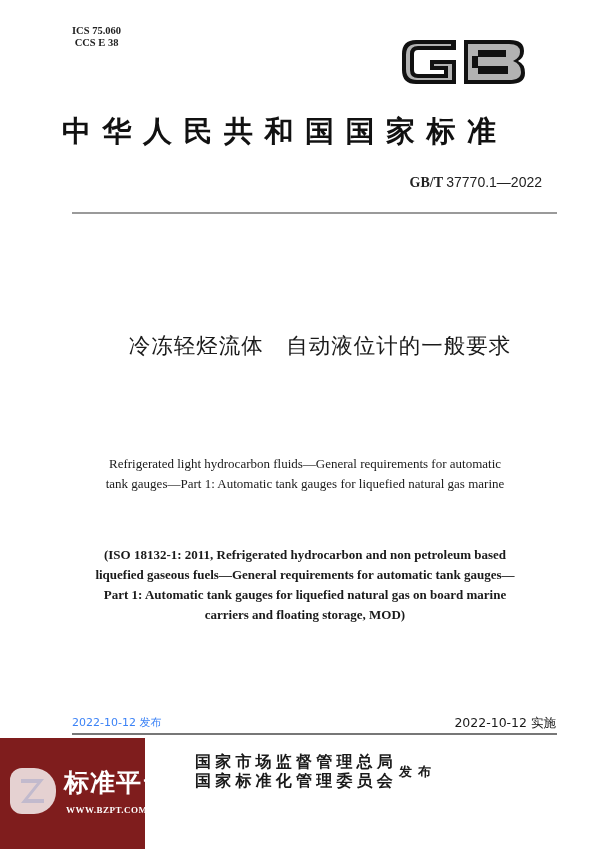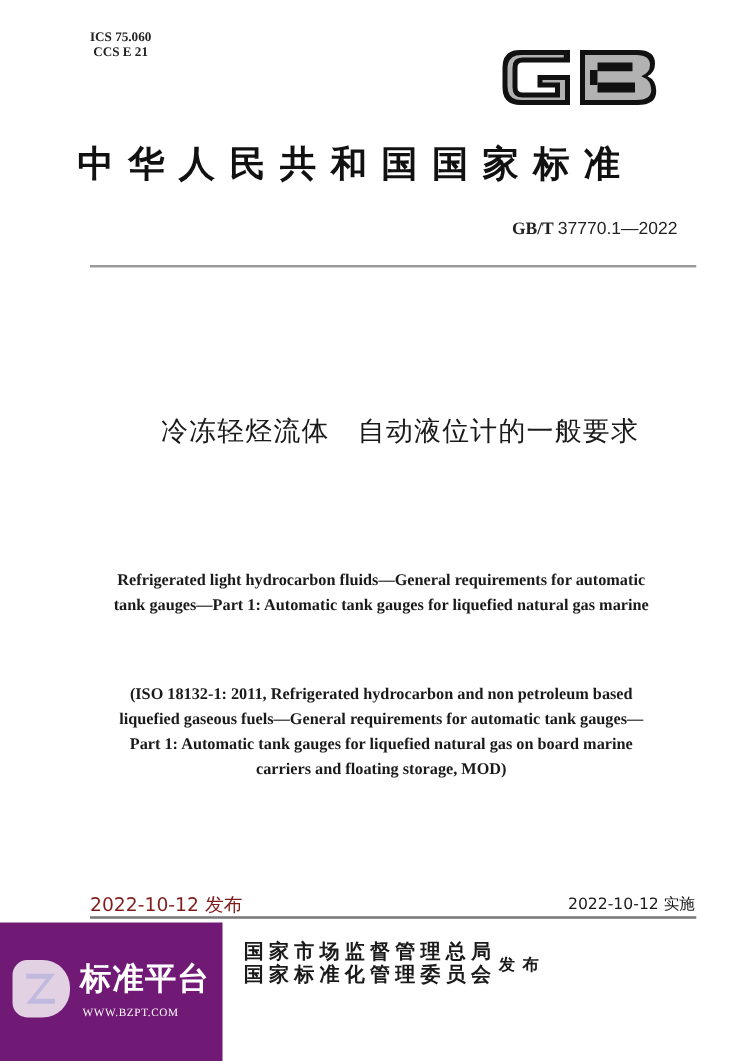--- a/index.html
+++ b/index.html
@@ -15,40 +15,40 @@
   .national-title {
     left: 62px; top: 112px; width: 500px;
     font-family: "DejaVu Serif", serif; font-weight: bold; font-size: 29px;
     letter-spacing: 11.5px; white-space: nowrap; color: #111;
   }
   .std-no { right: 58px; top: 174px; font-family: "Liberation Serif", serif; font-size: 14px; font-weight: bold; color: #222; }
   .std-no .num { font-family: "Liberation Sans", sans-serif; font-weight: normal; }
   .rule-top { left: 72px; top: 212px; width: 485px; height: 2px; background: #9a9a9a; }
   .cn-title { left: 0; width: 600px; top: 330px; text-align: center; font-size: 21.5px; line-height: 31px; color: #1a1a1a; letter-spacing: 1px; padding-left: 20px; }
   .cn-title div { white-space: nowrap; }
-  .en-title { left: 60px; width: 490px; top: 454px; text-align: center; font-family: "Liberation Serif", serif; font-weight: bold; font-size: 13px; line-height: 20px; color: #1a1a1a; }
+  .en-title { left: 60px; width: 490px; top: 454px; text-align: center; font-family: "Liberation Serif", serif; font-weight: normal; font-size: 13px; line-height: 20px; color: #1a1a1a; }
   .iso-title { left: 60px; width: 490px; top: 545px; text-align: center; font-family: "Liberation Serif", serif; font-weight: bold; font-size: 13px; line-height: 20px; color: #1a1a1a; }
-  .date-left { left: 72px; top: 715px; font-size: 15px; color: #7f1d1d; }
+  .date-left { left: 72px; top: 715px; font-size: 11px; color: #3b82f6; }
   .date-right { right: 44px; top: 715px; font-size: 12.5px; color: #1a1a1a; }
   .rule-bottom { left: 72px; top: 733px; width: 485px; height: 1.5px; background: #777; }
-  .watermark { left: 0; top: 738px; width: 178px; height: 111px; background: #701a75; }
+  .watermark { left: 0; top: 738px; width: 145px; height: 111px; background: #7f1d1d; }
   .wm-logo { left: 10px; top: 30px; width: 46px; height: 46px; background: #ffffff; opacity: 0.8; border-radius: 12px 22px 22px 12px; }
   .wm-logo-z { left: 8px; top: 7px; width: 30px; height: 32px; }
   .wm-name { left: 64px; top: 28px; font-size: 25px; font-weight: bold; color: #ffffff; letter-spacing: 1px; white-space: nowrap; }
-  .wm-url { left: 66px; top: 67px; font-family: "Liberation Serif", serif; font-size: 9px; font-weight: normal; color: #ffffff; letter-spacing: 0.5px; white-space: nowrap; }
+  .wm-url { left: 66px; top: 67px; font-family: "Liberation Serif", serif; font-size: 9px; font-weight: bold; color: #ffffff; letter-spacing: 0.5px; white-space: nowrap; }
   .publishers { left: 195px; top: 752px; font-family: Liberation Serif, serif; font-size: 16px; line-height: 19px; letter-spacing: 4.2px; color: #1a1a1a; font-weight: bold; }
   .publishers div { white-space: nowrap; }
   .publish-label { left: 399px; top: 763px; font-family: "DejaVu Serif", serif; font-size: 13px; letter-spacing: 6px; color: #1a1a1a; font-weight: bold; }
 </style>
 </head>
 <body>
 
 <div class="abs codes">
   <span>ICS 75.060</span>
-  <span>CCS E 21</span>
+  <span>CCS E 38</span>
 </div>
 
 <svg class="abs gb-logo" viewBox="0 0 130 56">
 
   <path d="M58 6 H18 Q4 6 4 20 V36 Q4 50 18 50 H58 V26 H32 V36 H46 V40 H20 Q16 40 16 36 V20 Q16 16 20 16 H58 Z" fill="#111"></path>
   <path d="M53 10 H19 Q8 10 8 21 V35 Q8 46 19 46 H54 V30 H36 V32 H50 V44 H20 Q12 44 12 36 V20 Q12 12 20 12 H53 Z" fill="#cfcfcf" opacity="0.85"></path>
 
   <path d="M66 6 H112 Q126 6 126 17 Q126 24 120 27 Q127 30 127 39 Q127 50 112 50 H66 Z" fill="#111"></path>
   <path d="M70 10 H111 Q122 10 122 18 Q122 24 115 27 Q123 30 123 38 Q123 46 111 46 H70 Z" fill="#cfcfcf" opacity="0.85"></path>
   <rect x="80" y="16" width="28" height="7" fill="#111"></rect>

